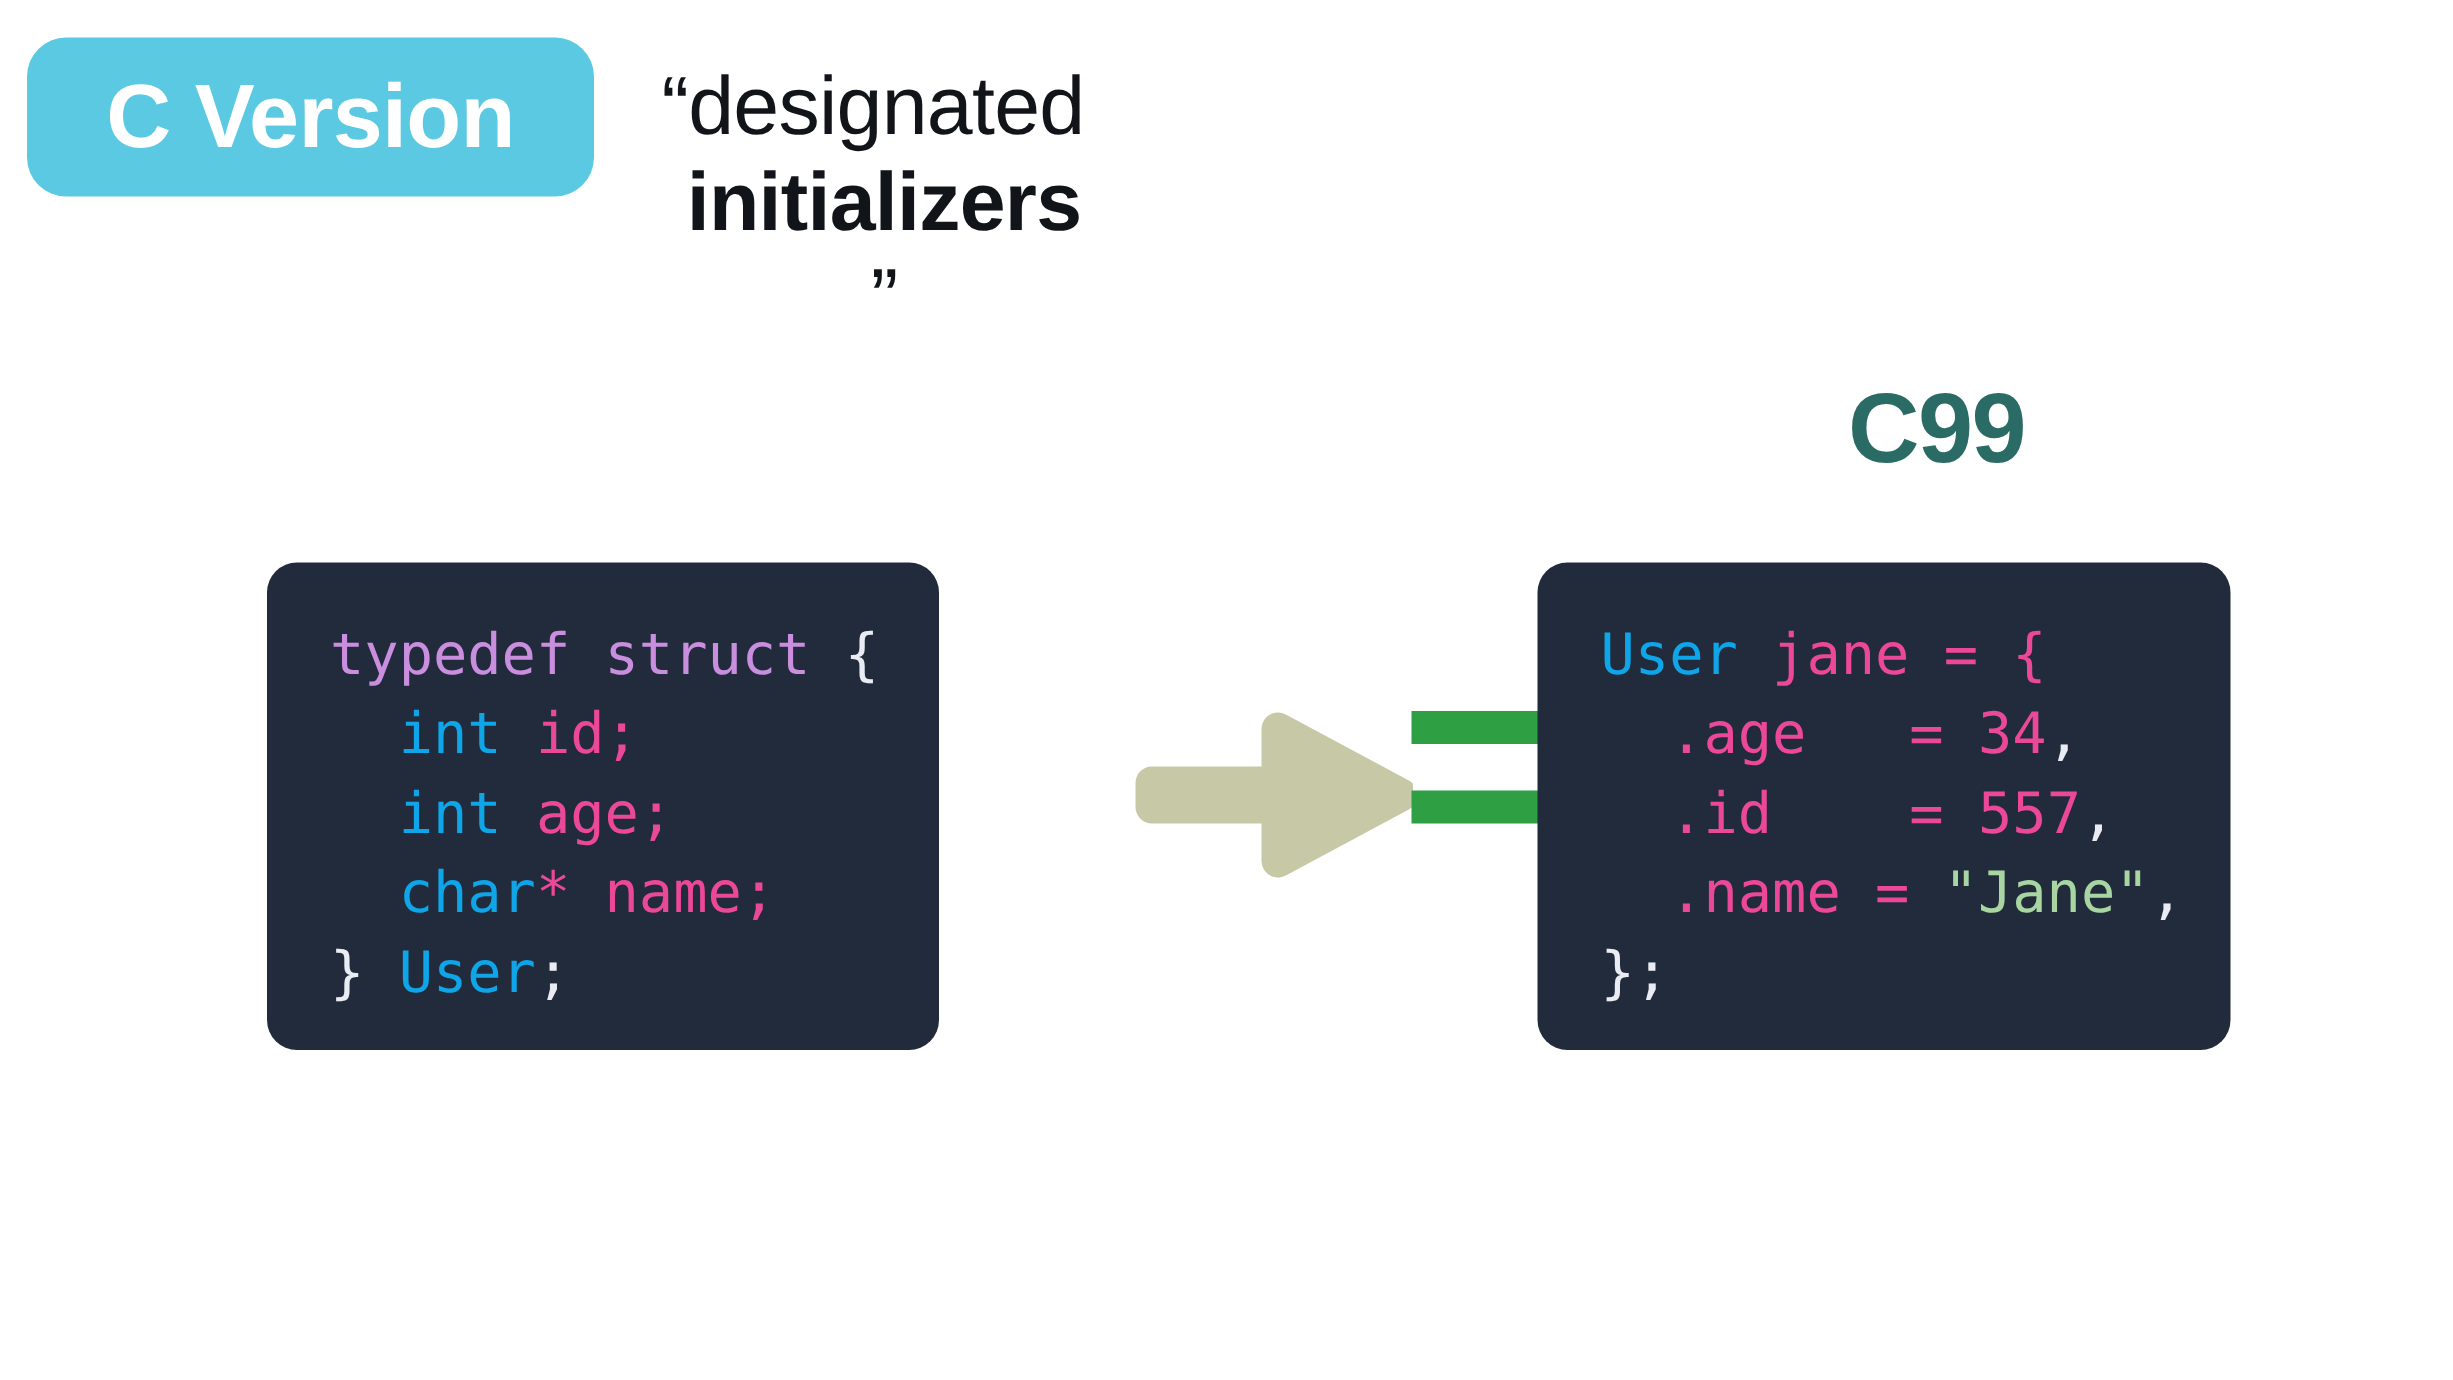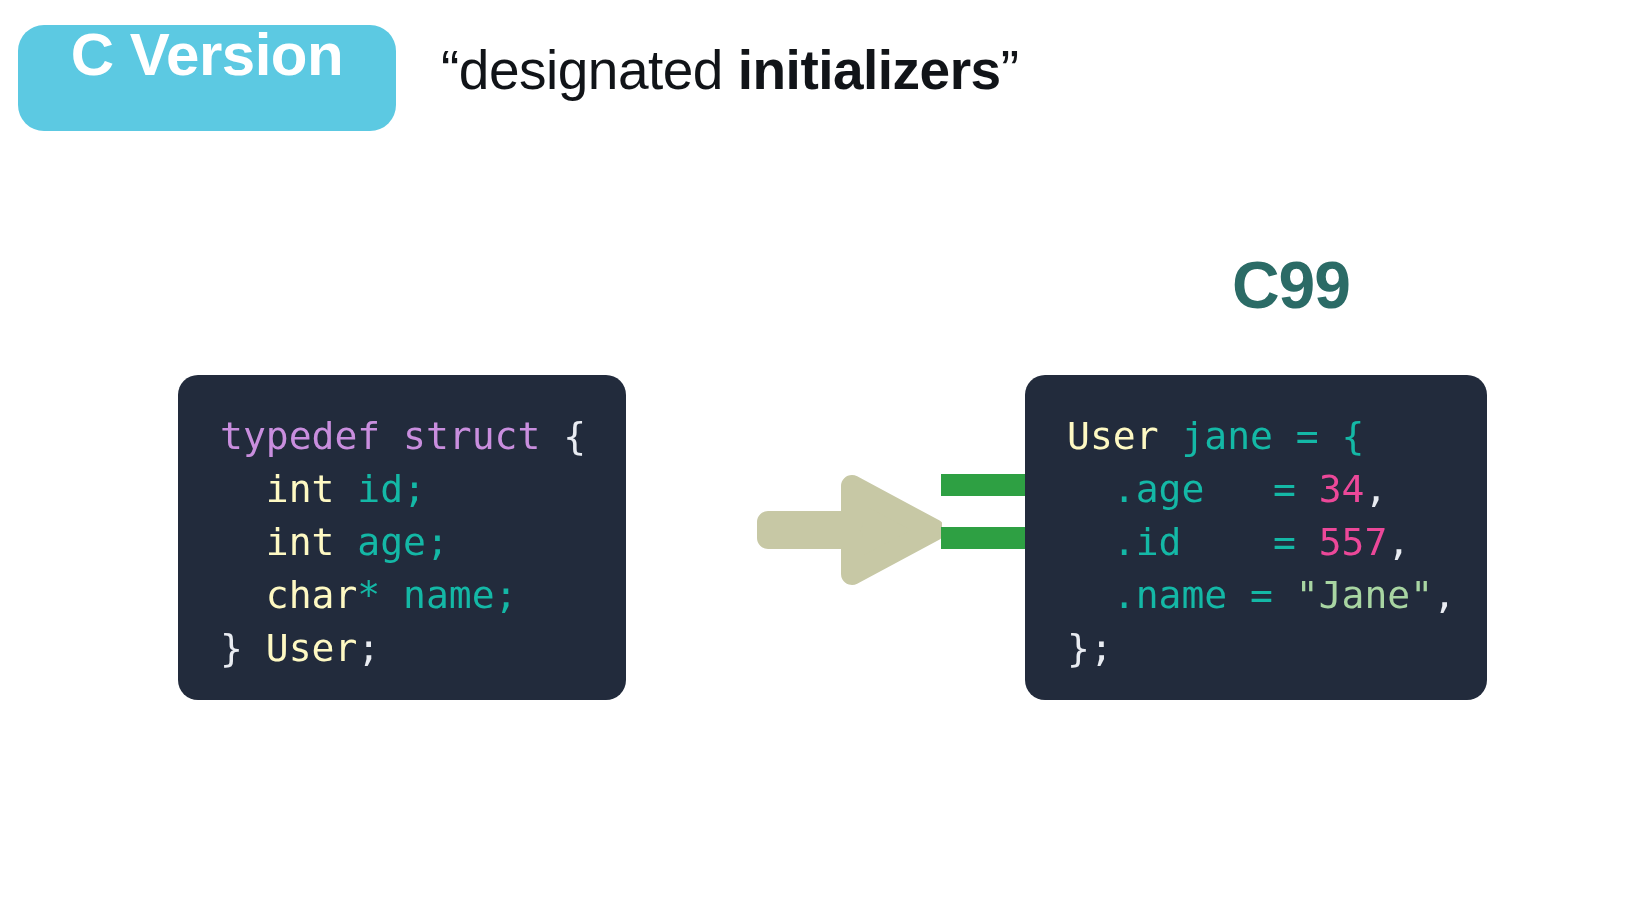--- a/index.html
+++ b/index.html
@@ -27,44 +27,46 @@
 
   #version-badge {
     position: absolute;
     left: 18px;
     top: 25px;
     width: 378px;
     height: 106px;
     background: #5cc9e2;
     border-radius: 26px;
     display: flex;
+    align-items: center;
     justify-content: center;
   }
   #version-badge-label {
     color: #ffffff;
     font-family: "Liberation Sans", sans-serif;
     font-size: 60px;
     font-weight: bold;
     letter-spacing: -0.5px;
     line-height: 1;
   }
 
   #headline {
     position: absolute;
     left: 441px;
     top: 38px;
     height: 80px;
     display: flex;
-    align-items: flex-start;
+    align-items: center;
     color: #111418;
     font-family: "Liberation Sans", sans-serif;
     font-size: 55px;
     font-weight: normal;
     white-space: pre;
     letter-spacing: -0.5px;
+    flex-direction: column;
   }
   #headline .bold {
     font-weight: bold;
   }
 
   
   #standard-label {
     position: absolute;
     left: 1160px;
     top: 252px;
@@ -105,22 +107,22 @@
     height: 325px;
     padding: 35px 0 0 42px;
     z-index: 3;
   }
   .code-line {
     height: 53px;
   }
 
   
   .tok-key   { color: #c98ede; }
-  .tok-type  { color: #fef9c3; }
-  .tok-ident { color: #14b8a6; }
+  .tok-type  { color: #0ea5e9; }
+  .tok-ident { color: #ec4899; }
   .tok-punct { color: #e9ecf2; }
   .tok-num   { color: #ec4899; }
   .tok-str   { color: #a8d5a2; }
 
   
   #transform-arrow {
     position: absolute;
     left: 722px;
     top: 470px;
     width: 220px;

